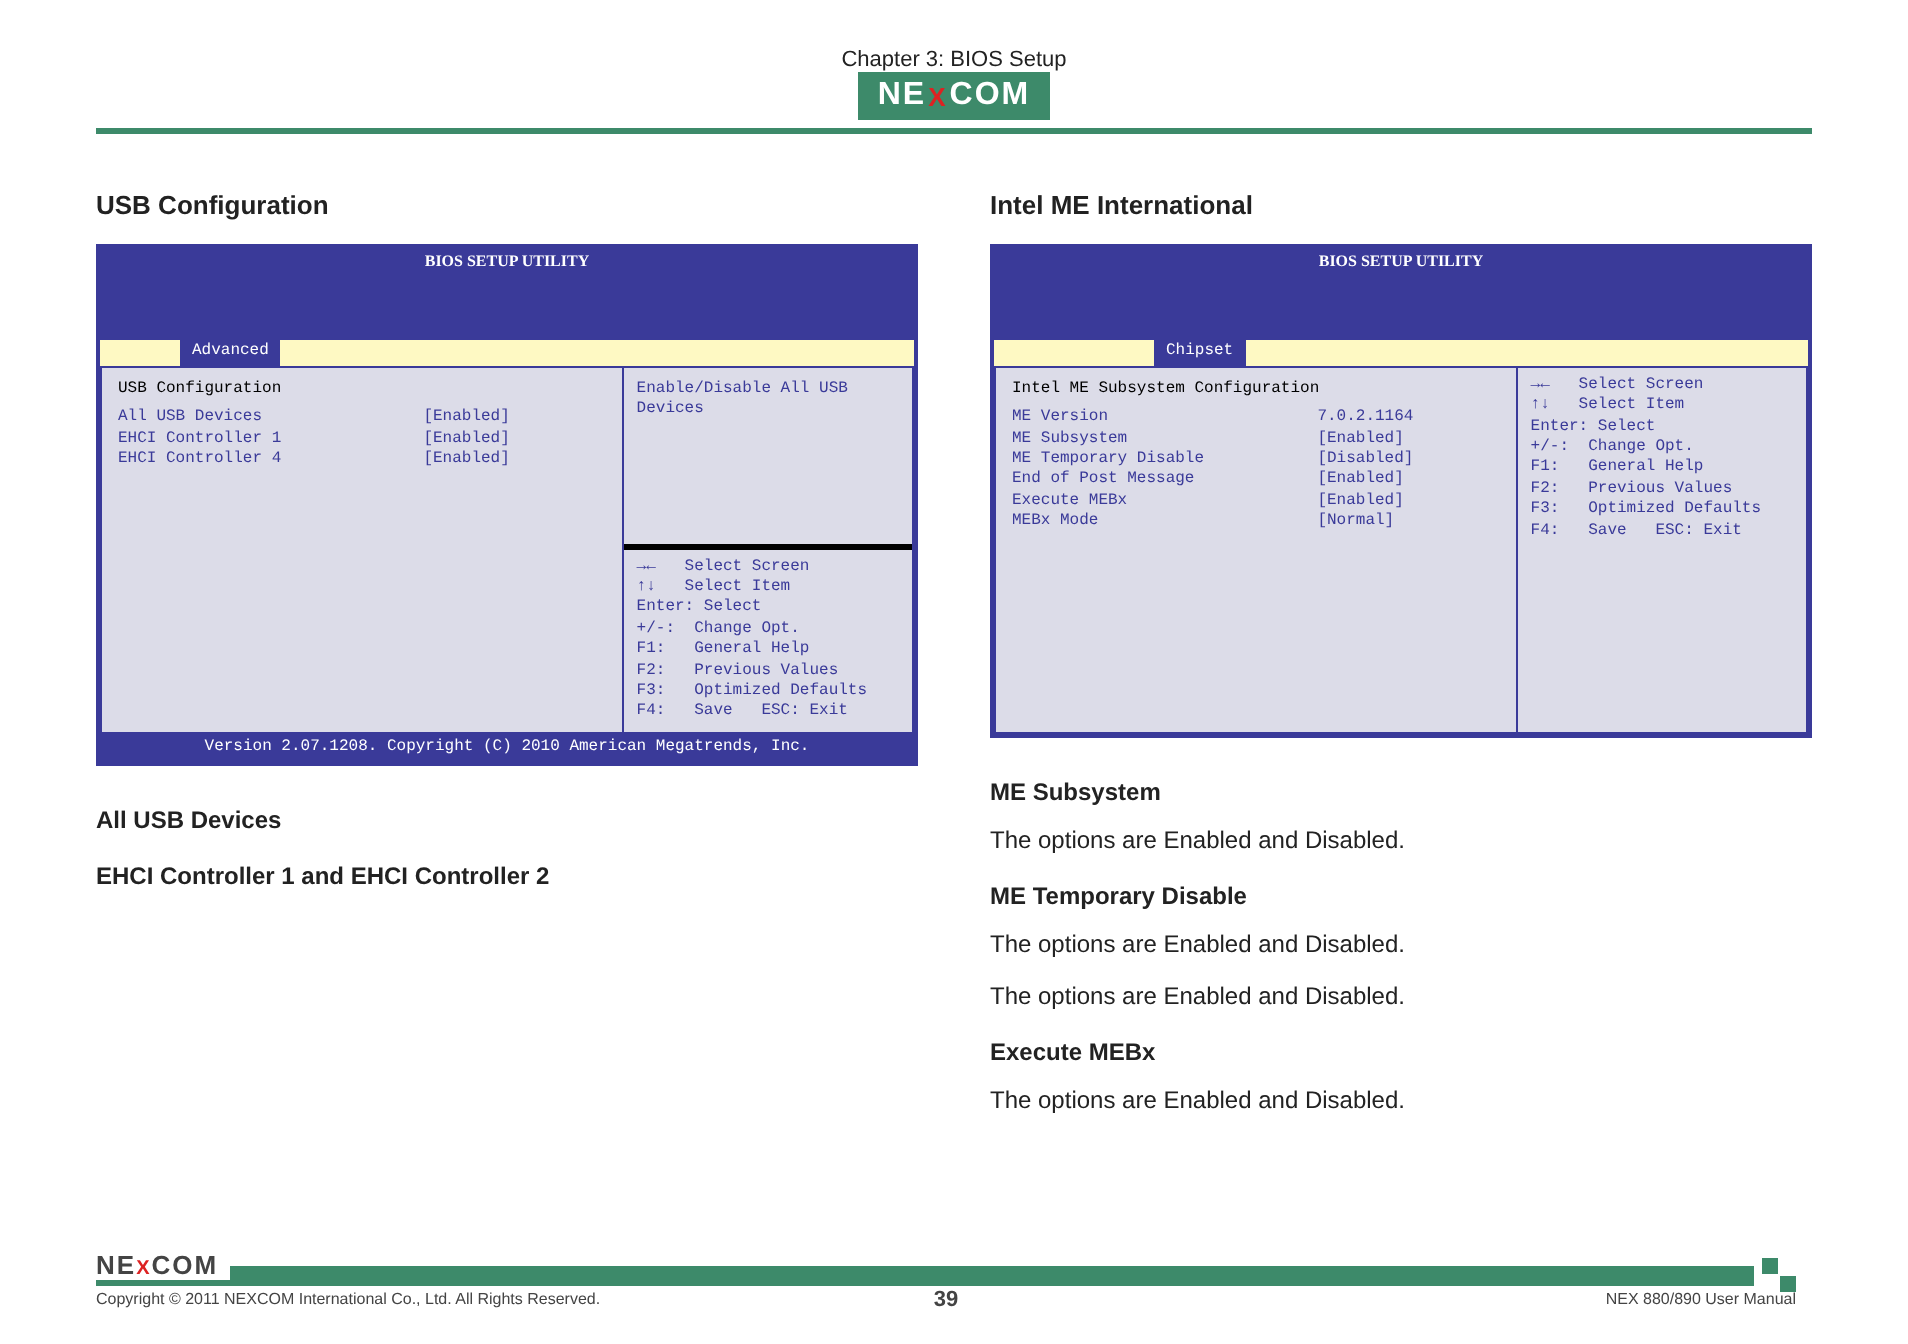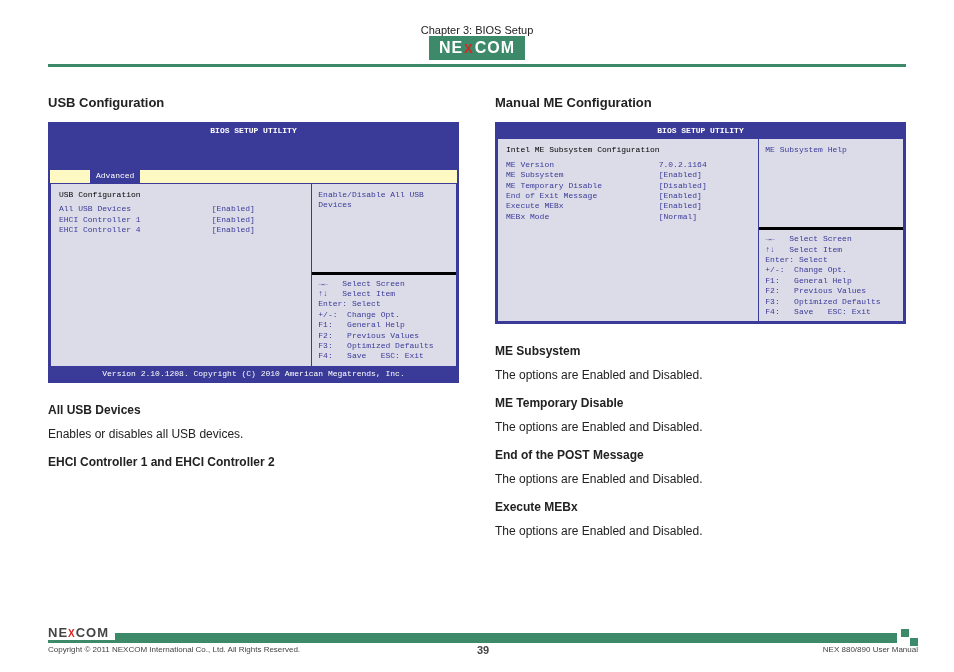--- a/index.html
+++ b/index.html
@@ -44,20 +44,21 @@
     line-height: 1.3;
     width: 100%;
     margin-bottom: 18px;
   }
   .bios-title {
     background: #3a3a99;
     color: #fff;
     text-align: center;
     font-weight: bold;
     padding: 2px 0;
+    font-family: Liberation Serif, serif;
   }
   .bios-tabs {
     background: #fef9c3;
     color: #444;
     display: flex;
     padding: 0;
     font-size: 8px;
     margin-top: 32px;
   }
   .bios-tabs span {
@@ -105,21 +106,21 @@
     padding: 2px 0;
     font-size: 8px;
   }
 
   .desc-block { font-size: 12px; line-height: 1.5; }
   .desc-block h4 { font-size: 12px; font-weight: bold; margin: 10px 0 6px 0; }
   .desc-block p { margin-bottom: 8px; }
 
   .page-footer {
     position: absolute;
-    left: 48px; right: 36px; bottom: 18px; text-align: right;
+    left: 48px; right: 56px; bottom: 18px; text-align: right;
   }
   .footer-bar {
     height: 10px;
     background: #3d8a6a;
     position: relative;
     margin-bottom: 2px;
     display: flex;
     align-items: center;
   }
   .footer-logo-small {
@@ -209,91 +210,92 @@
           <div class="bios-keys" style="white-space:pre">→←   Select Screen
 ↑↓   Select Item
 Enter: Select
 +/-:  Change Opt.
 F1:   General Help
 F2:   Previous Values
 F3:   Optimized Defaults
 F4:   Save   ESC: Exit</div>
         </div>
       </div>
-      <div class="bios-footer">Version 2.10.1208. Copyright (C) 2010 American Megatrends, Inc.</div>
+      <div class="bios-footer">Version 2.07.1208. Copyright (C) 2010 American Megatrends, Inc.</div>
     </div>
 
     <div class="desc-block">
       <h4>All USB Devices</h4>
-      <p>Enables or disables all USB devices.</p>
       <h4>EHCI Controller 1 and EHCI Controller 2</h4>
     </div>
   </div>
 
   <div class="col">
-    <div class="section-title">Manual ME Configuration</div>
+    <div class="section-title">Intel ME International</div>
 
     <div class="bios-panel">
       <div class="bios-title">BIOS SETUP UTILITY</div>
+      <div class="bios-tabs">
+        <span style="width:80px"> </span>
+        <span class="active">Chipset</span>
+      </div>
       <div class="bios-body">
         <div class="bios-left">
           <div class="bios-left-head">Intel ME Subsystem Configuration</div>
           <div class="bios-row">
               <span class="lbl">ME Version</span>
               <span class="val">7.0.2.1164</span>
             </div>
           <div class="bios-row">
               <span class="lbl"> </span>
               <span class="val"> </span>
             </div>
           <div class="bios-row">
               <span class="lbl">ME Subsystem</span>
               <span class="val">[Enabled]</span>
             </div>
           <div class="bios-row">
               <span class="lbl">ME Temporary Disable</span>
               <span class="val">[Disabled]</span>
             </div>
           <div class="bios-row">
-              <span class="lbl">End of Exit Message</span>
+              <span class="lbl">End of Post Message</span>
               <span class="val">[Enabled]</span>
             </div>
           <div class="bios-row">
               <span class="lbl"> </span>
               <span class="val"> </span>
             </div>
           <div class="bios-row">
               <span class="lbl">Execute MEBx</span>
               <span class="val">[Enabled]</span>
             </div>
           <div class="bios-row">
               <span class="lbl">MEBx Mode</span>
               <span class="val">[Normal]</span>
             </div>
         </div>
         <div class="bios-right">
-          <div class="bios-help">ME Subsystem Help</div>
           <div class="bios-keys" style="white-space:pre">→←   Select Screen
 ↑↓   Select Item
 Enter: Select
 +/-:  Change Opt.
 F1:   General Help
 F2:   Previous Values
 F3:   Optimized Defaults
 F4:   Save   ESC: Exit</div>
         </div>
       </div>
     </div>
 
     <div class="desc-block">
       <h4>ME Subsystem</h4>
       <p>The options are Enabled and Disabled.</p>
       <h4>ME Temporary Disable</h4>
       <p>The options are Enabled and Disabled.</p>
-      <h4>End of the POST Message</h4>
       <p>The options are Enabled and Disabled.</p>
       <h4>Execute MEBx</h4>
       <p>The options are Enabled and Disabled.</p>
     </div>
   </div>
 
 </div>
 
 <div class="page-footer">
   <div class="footer-bar">

